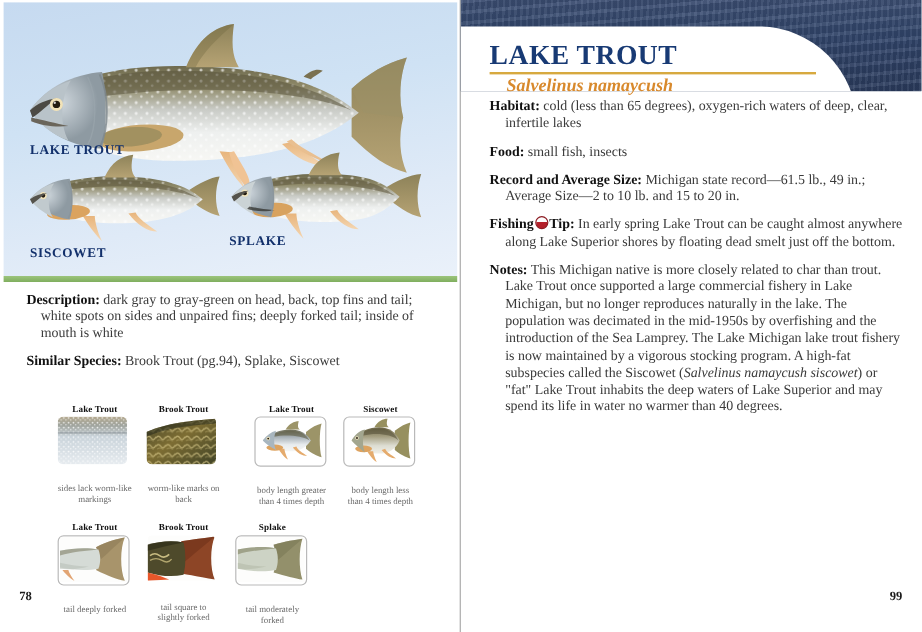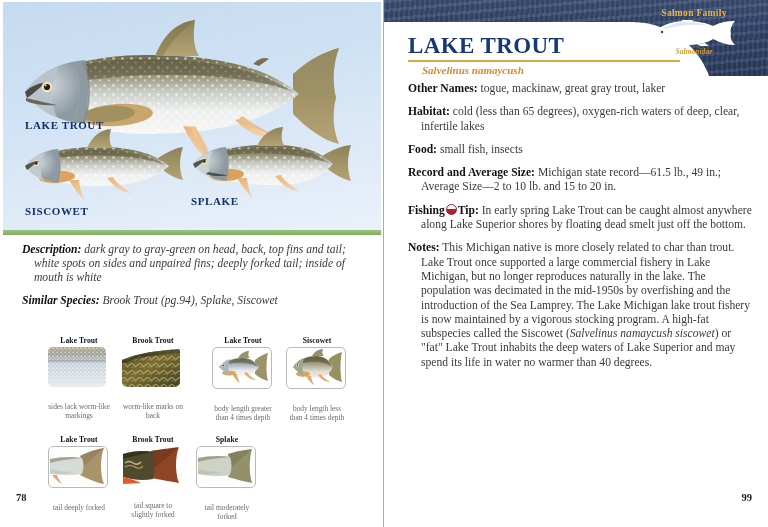--- a/index.html
+++ b/index.html
@@ -11,21 +11,21 @@
   .page-left{position:relative;width:384px;height:527px;background:#fff;}
   .illus-panel{position:relative;width:378px;height:228px;margin:2px 0 0 3px;
        background:linear-gradient(170deg,#c6daf0 0%,#cfe2f4 38%,#dfeaf7 72%,#eaf1fa 100%);
        overflow:hidden;}
   .green-rule{position:absolute;left:3px;top:230px;width:378px;height:5px;
        background:linear-gradient(180deg,#9cc47c,#7fae5e);}
   .fish-label{position:absolute;color:#12306b;font-family:"Liberation Serif",serif;
        font-weight:bold;font-size:11px;letter-spacing:.6px;}
 
   .desc{position:absolute;left:22px;top:243px;width:348px;
-        font-size:11.6px;line-height:14.2px;color:#3b3b3b;font-style:italic;}
+        font-size:11.6px;line-height:14.2px;color:#3b3b3b;}
   .desc p{margin:0 0 8px 0;text-indent:-12px;padding-left:12px;}
   .desc b{color:#111;font-weight:bold;}
 
   .cmp-wrap{position:absolute;left:48px;top:336px;width:330px;}
   .cmp-row{display:flex;align-items:flex-start;}
   .cmp-cell{text-align:center;}
   .cmp-title{font-size:7.6px;font-weight:bold;color:#111;margin-bottom:2px;
        font-family:"Liberation Serif",serif;letter-spacing:.1px;}
   .cmp-img{width:58px;height:40px;border-radius:5px;overflow:hidden;position:relative;
        background:#fff;}
@@ -52,21 +52,21 @@
        border-top-right-radius:82px;}
   .fam{position:absolute;right:14px;top:8px;width:120px;text-align:center;}
   .fam-name{color:#f2b23c;font-weight:bold;font-size:9.5px;letter-spacing:.3px;}
   .fam-latin{color:#d99a33;font-style:italic;font-weight:bold;font-size:7.6px;margin-top:1px;}
   .fam-fish{margin:2px auto 1px auto;display:block;}
 
   .title{position:absolute;left:24px;top:33px;}
   .title h1{margin:0;font-size:23px;letter-spacing:.4px;color:#183a74;font-weight:bold;
        font-family:"Liberation Serif",serif;}
   .title .ul{height:1.6px;background:#d7a93f;width:272px;margin-top:1px;}
-  .title .sci{font-size:11px;font-style:italic;font-weight:bold;color:#d8892c;
+  .title .sci{font-size:15px;font-style:italic;font-weight:bold;color:#d8892c;
        margin:2px 0 0 14px;}
 
   .body-txt{position:absolute;left:24px;top:82px;width:346px;
        font-size:11.6px;line-height:14.3px;color:#3a3a3a;}
   .body-txt p{margin:0 0 9px 0;text-indent:-13px;padding-left:13px;}
   .body-txt b{color:#111;font-weight:bold;}
   .body-txt i{font-style:italic;}
   .bobber{display:inline-block;width:9px;height:9px;border-radius:50%;
        background:linear-gradient(180deg,#fdfdfd 0 46%,#b4202a 46% 100%);
        border:.5px solid #8c1b22;vertical-align:-1px;margin:0 1px;}
@@ -364,47 +364,30 @@
     <div class="pagenum left">78</div>
   </div>
 
   <div class="gutter"></div>
 
   <div class="page-right">
 
     <div class="banner">
       <div class="banner-tex"></div>
       <div class="banner-curve"></div>
-      <div class="fam">
-        <div class="fam-name">Salmon Family</div>
-        <svg class="fam-fish" width="86" height="26" viewBox="0 0 86 26">
-          <path d="M62,6 C70,2 76,1 84,1 C80,6 79,10 80,13 C79,17 80,21 84,25 C76,25 70,23 62,19
-                   C56,23 46,25 34,25 C20,25 8,20 2,13 C8,6 20,1 34,1 C46,1 56,3 62,6 Z" fill="#ffffff"></path>
-          <path d="M34,2 C44,2 52,4 58,6 C46,4 22,5 10,11 C16,6 24,2 34,2 Z" fill="#e3e8ef"></path>
-          <path d="M30,1 C34,-2 40,-3 45,-2 L40,2 Z" fill="#ffffff"></path>
-          <path d="M26,24 C30,27 34,28 38,28 L34,24 Z" fill="#ffffff"></path>
-          <path d="M46,24 C50,27 55,28 59,27 L54,23 Z" fill="#ffffff"></path>
-          <circle cx="11" cy="12" r="1.3" fill="#3c4f74"></circle>
-        </svg>
-        <div class="fam-latin">Salmonidae</div>
-      </div>
     </div>
 
     <div class="title">
       <h1>LAKE TROUT</h1>
       <div class="ul"></div>
       <div class="sci">Salvelinus namaycush</div>
     </div>
 
     <div class="body-txt">
 
-      <p>
-        <b>Other Names:</b>
-        <span>togue, mackinaw, great gray trout, laker</span>
-      </p>
 
       <p>
         <b>Habitat:</b>
         <span>cold (less than 65 degrees), oxygen-rich waters of deep, clear, infertile lakes</span>
       </p>
 
 
       <p>
         <b>Food:</b>
         <span>small fish, insects</span>

